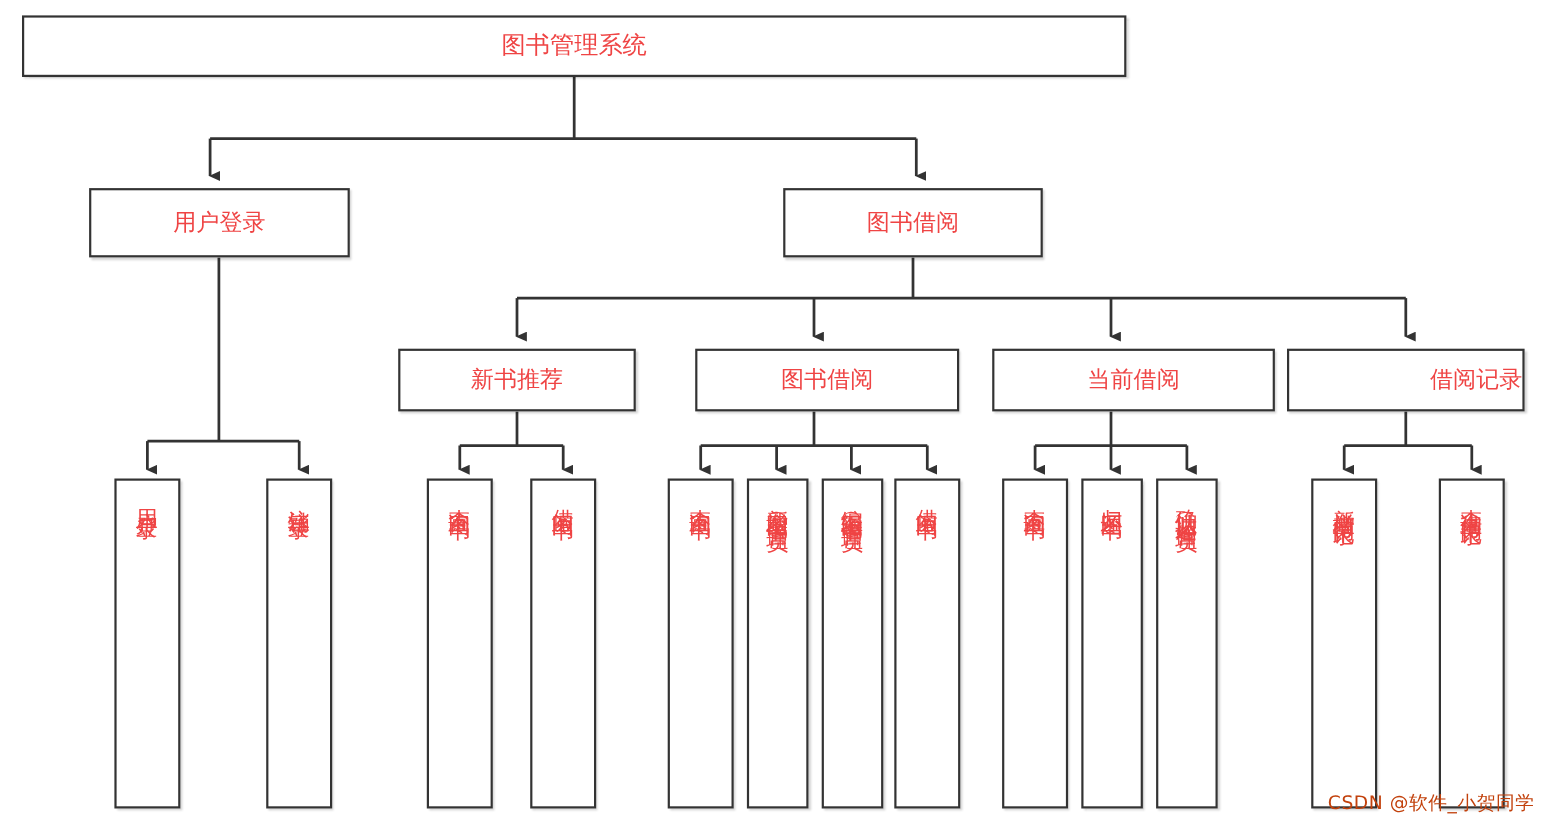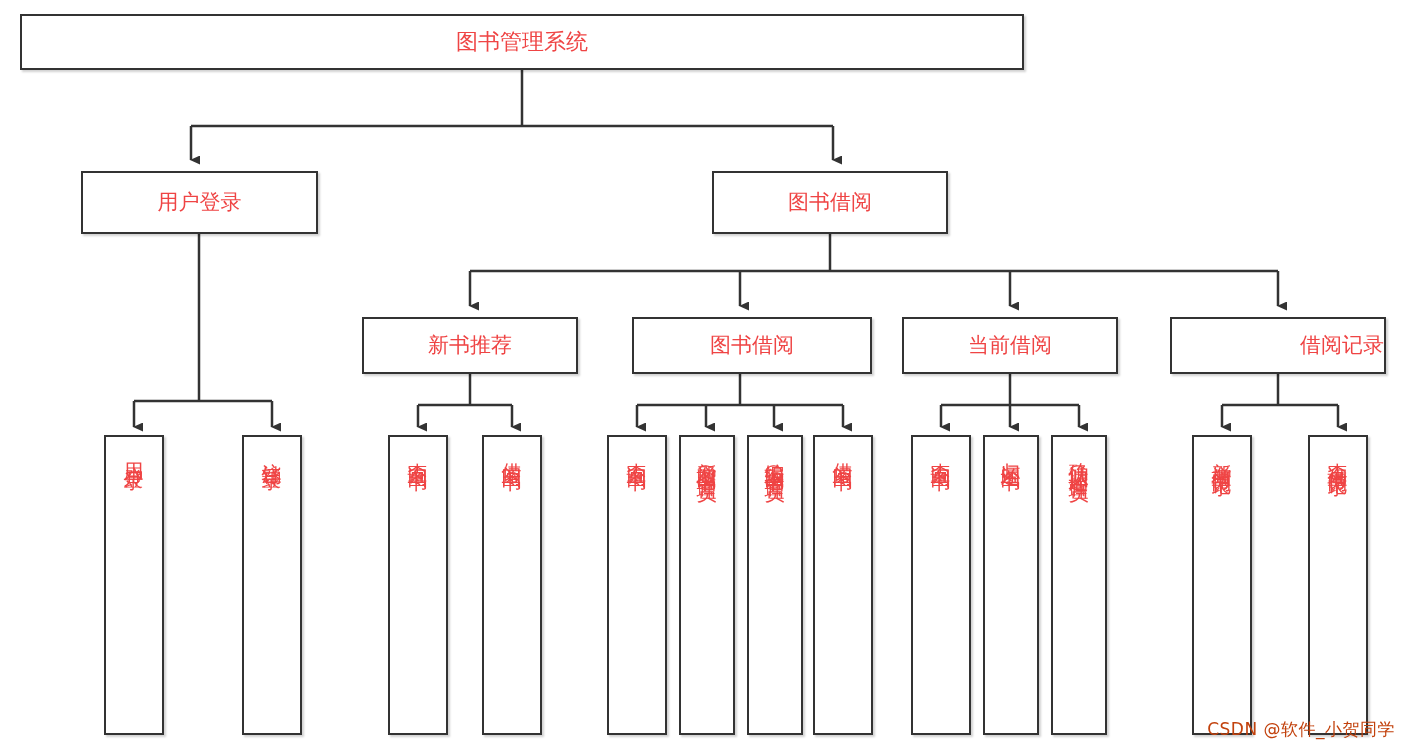--- a/index.html
+++ b/index.html
@@ -134,21 +134,21 @@
   <div class="node horiz" style="left:712px; top:171px; width:236px; height:63px;">
     <span class="label">图书借阅</span>
   </div>
 
   <div class="node horiz" style="left:362px; top:317px; width:216px; height:57px;">
     <span class="label">新书推荐</span>
   </div>
   <div class="node horiz" style="left:632px; top:317px; width:240px; height:57px;">
     <span class="label">图书借阅</span>
   </div>
-  <div class="node horiz" style="left:902px; top:317px; width:216px; height:57px;">
+  <div class="node horiz" style="left:902px; top:317px; width:257px; height:57px;">
     <span class="label">当前借阅</span>
   </div>
   <div class="node horiz" style="left:1170px; top:317px; width:216px; height:57px;justify-content:flex-end;">
     <span class="label">借阅记录</span>
   </div>
 
   <div class="node vert" style="left:104px; top:435px; width:60px; height:300px;">
     <span class="label">用户登录</span>
   </div>
   <div class="node vert" style="left:242px; top:435px; width:60px; height:300px;">

